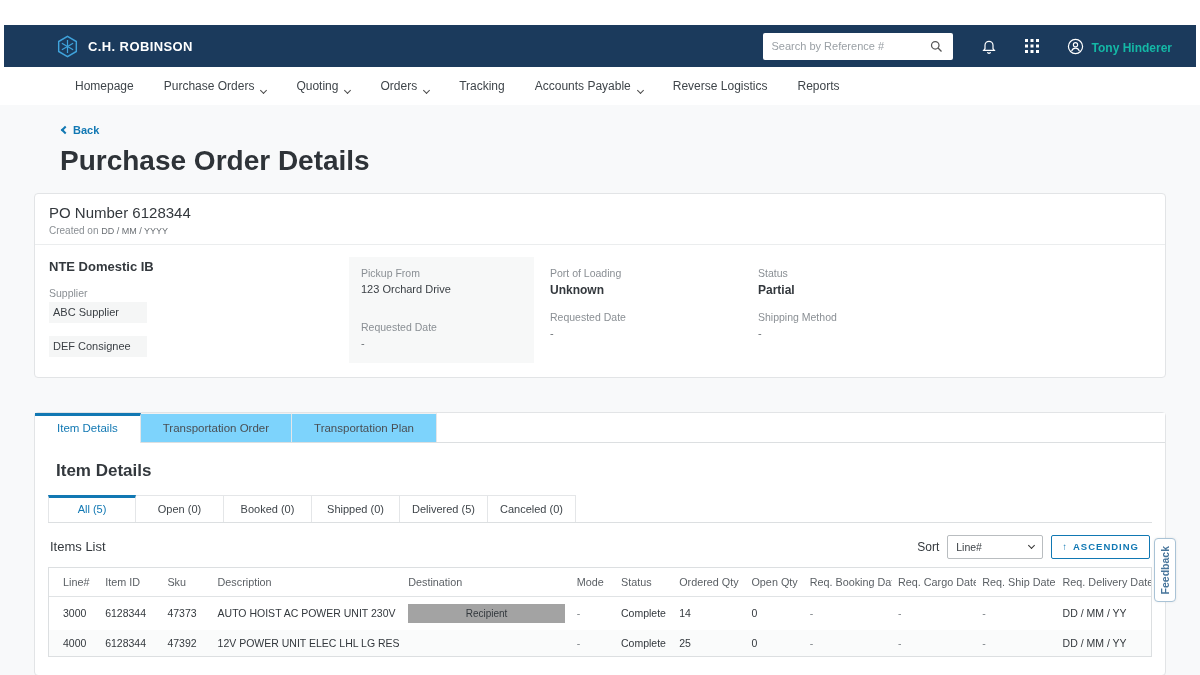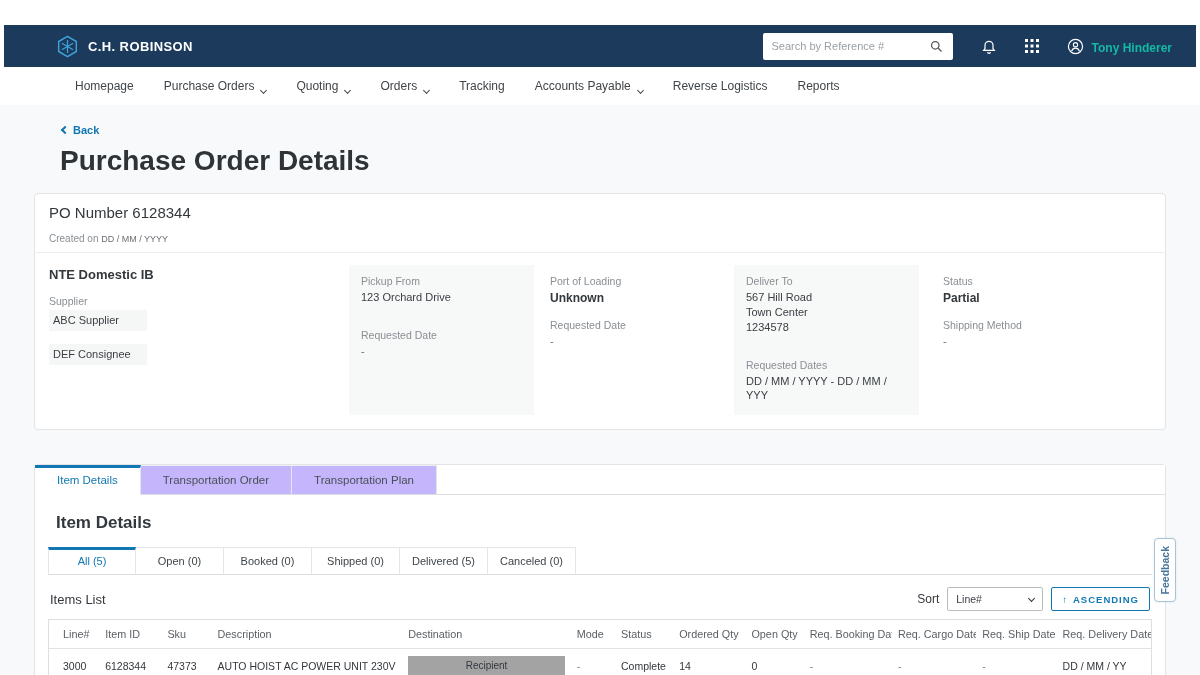--- a/index.html
+++ b/index.html
@@ -27,40 +27,40 @@
   .back-link { display:inline-flex; align-items:center; gap:5px; margin-left:62px; color:#1178b3; font-size:11px; font-weight:bold; cursor:pointer; }
   .chev-left { width:6px; height:6px; border-left:2px solid #1178b3; border-bottom:2px solid #1178b3; transform:rotate(45deg); }
   .page-title { margin:8px 0 16px 60px; font-size:28px; color:#2e3338; font-weight:bold; }
 
   .card { margin:0 34px; background:#fff; border:1px solid #e2e4e6; border-radius:4px; }
 
   
   .po-card { margin-bottom:34px; }
   .po-head { padding:10px 14px 8px; border-bottom:1px solid #ebedee; }
   .po-number { font-size:15px; color:#33383d; }
-  .po-created { margin-top:12px; font-size:10px; color:#8a8f94; }
+  .po-created { margin-top:4px; font-size:10px; color:#8a8f94; }
   .po-created .val { font-size:9px; color:#6a6f74; }
   .po-body { display:flex; padding:12px 14px 14px; }
   .po-col { font-size:11px; }
   .po-col .label { color:#8a8f94; font-size:10.5px; margin-bottom:3px; }
   .po-col .value { color:#3a3f44; font-size:11px; line-height:1.35; }
   .value.bold { font-weight:bold; font-size:12px; color:#33383d; }
   .value.dim { color:#6a6f74; }
   .field { margin-top:13px; }
   .col-parties { width:300px; padding-top:2px; }
   .order-type { font-weight:bold; font-size:13px; color:#33383d; margin-bottom:12px; }
   .chip { display:inline-block; background:#f5f6f6; padding:3px 8px 3px 4px; min-width:98px; }
   .gray-panel { background:#f7f8f8; padding:10px 12px 12px; width:185px; }
   .panel-gap { margin-top:24px; }
   .col-pol { width:200px; padding:10px 4px 0 16px; }
   .col-status { padding:10px 0 0 24px; }
 
   
   .tabs-bar { display:flex; border-bottom:1px solid #dcdfe1; background:#fff; }
-  .tab { padding:8px 22px; font-size:11.5px; color:#4a4f54; background:#c4b5fd; border-right:1px solid #e4e6e8; border-top:1px solid #f0f1f2; cursor:pointer; }
+  .tab { padding:8px 22px; font-size:11.5px; color:#4a4f54; background:#7dd3fc; border-right:1px solid #e4e6e8; border-top:1px solid #f0f1f2; cursor:pointer; }
   .tab.active { background:#fff; color:#1178b3; border-top:3px solid #1178b3; padding-top:6px; margin-bottom:-1px; }
   .section { padding:10px 13px 18px; }
   .section-heading { font-size:17px; font-weight:bold; color:#33383d; margin:8px 0 14px 8px; }
   .subtabs { display:flex; border-bottom:1px solid #dcdfe1; }
   .subtab { min-width:88px; text-align:center; padding:7px 10px; font-size:11px; color:#3f454a; background:#fff; border-top:1px solid #e4e6e8; border-right:1px solid #e4e6e8; cursor:pointer; }
   .subtab:first-child { border-left:1px solid #e4e6e8; }
   .subtab.active { color:#1178b3; border-top:3px solid #1178b3; padding-top:5px; }
   .items-header { display:flex; align-items:center; margin:12px 0 8px; padding:0 2px; }
   .items-title { font-size:13px; color:#33383d; }
   .sort-group { margin-left:auto; display:flex; align-items:center; gap:8px; }
@@ -204,30 +204,20 @@
           <div class="label">Requested Date</div>
           <div class="value dim">-</div>
         </div>
       </div>
       <div class="po-col col-pol">
         <div class="label">Port of Loading</div>
         <div class="value bold">Unknown</div>
         <div class="field">
           <div class="label">Requested Date</div>
           <div class="value dim">-</div>
-        </div>
-      </div>
-      <div class="po-col gray-panel">
-        <div class="label">Deliver To</div>
-        <div class="value">567 Hill Road</div>
-        <div class="value">Town Center</div>
-        <div class="value">1234578</div>
-        <div class="panel-gap">
-          <div class="label">Requested Dates</div>
-          <div class="value">DD / MM / YYYY - DD / MM / YYY</div>
         </div>
       </div>
       <div class="po-col col-status">
         <div class="label">Status</div>
         <div class="value bold">Partial</div>
         <div class="field">
           <div class="label">Shipping Method</div>
           <div class="value dim">-</div>
         </div>
       </div>

